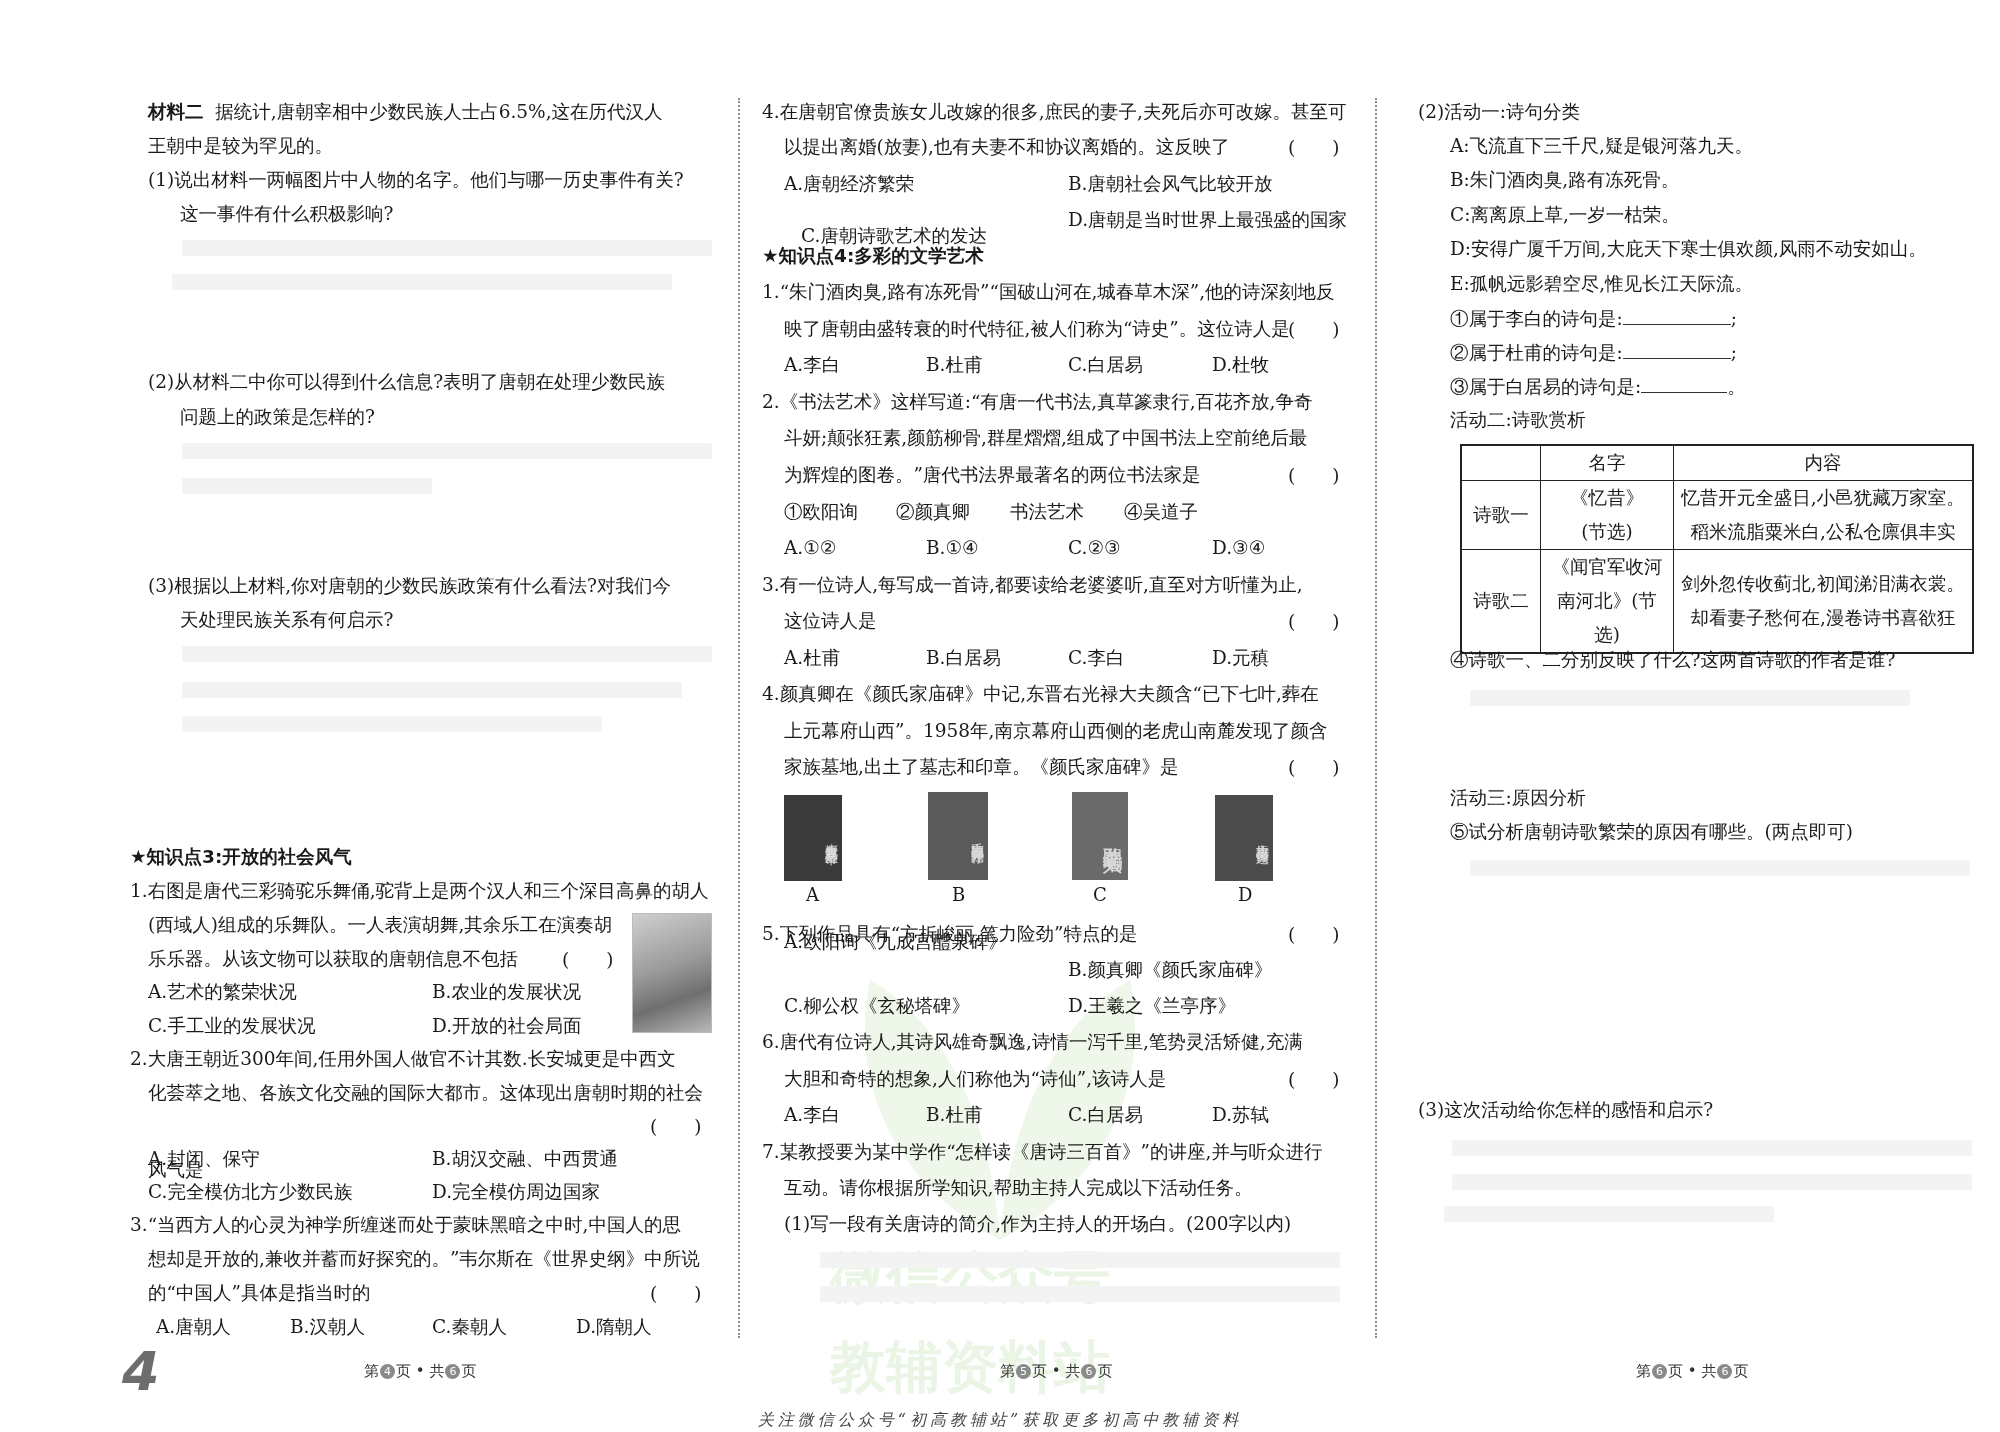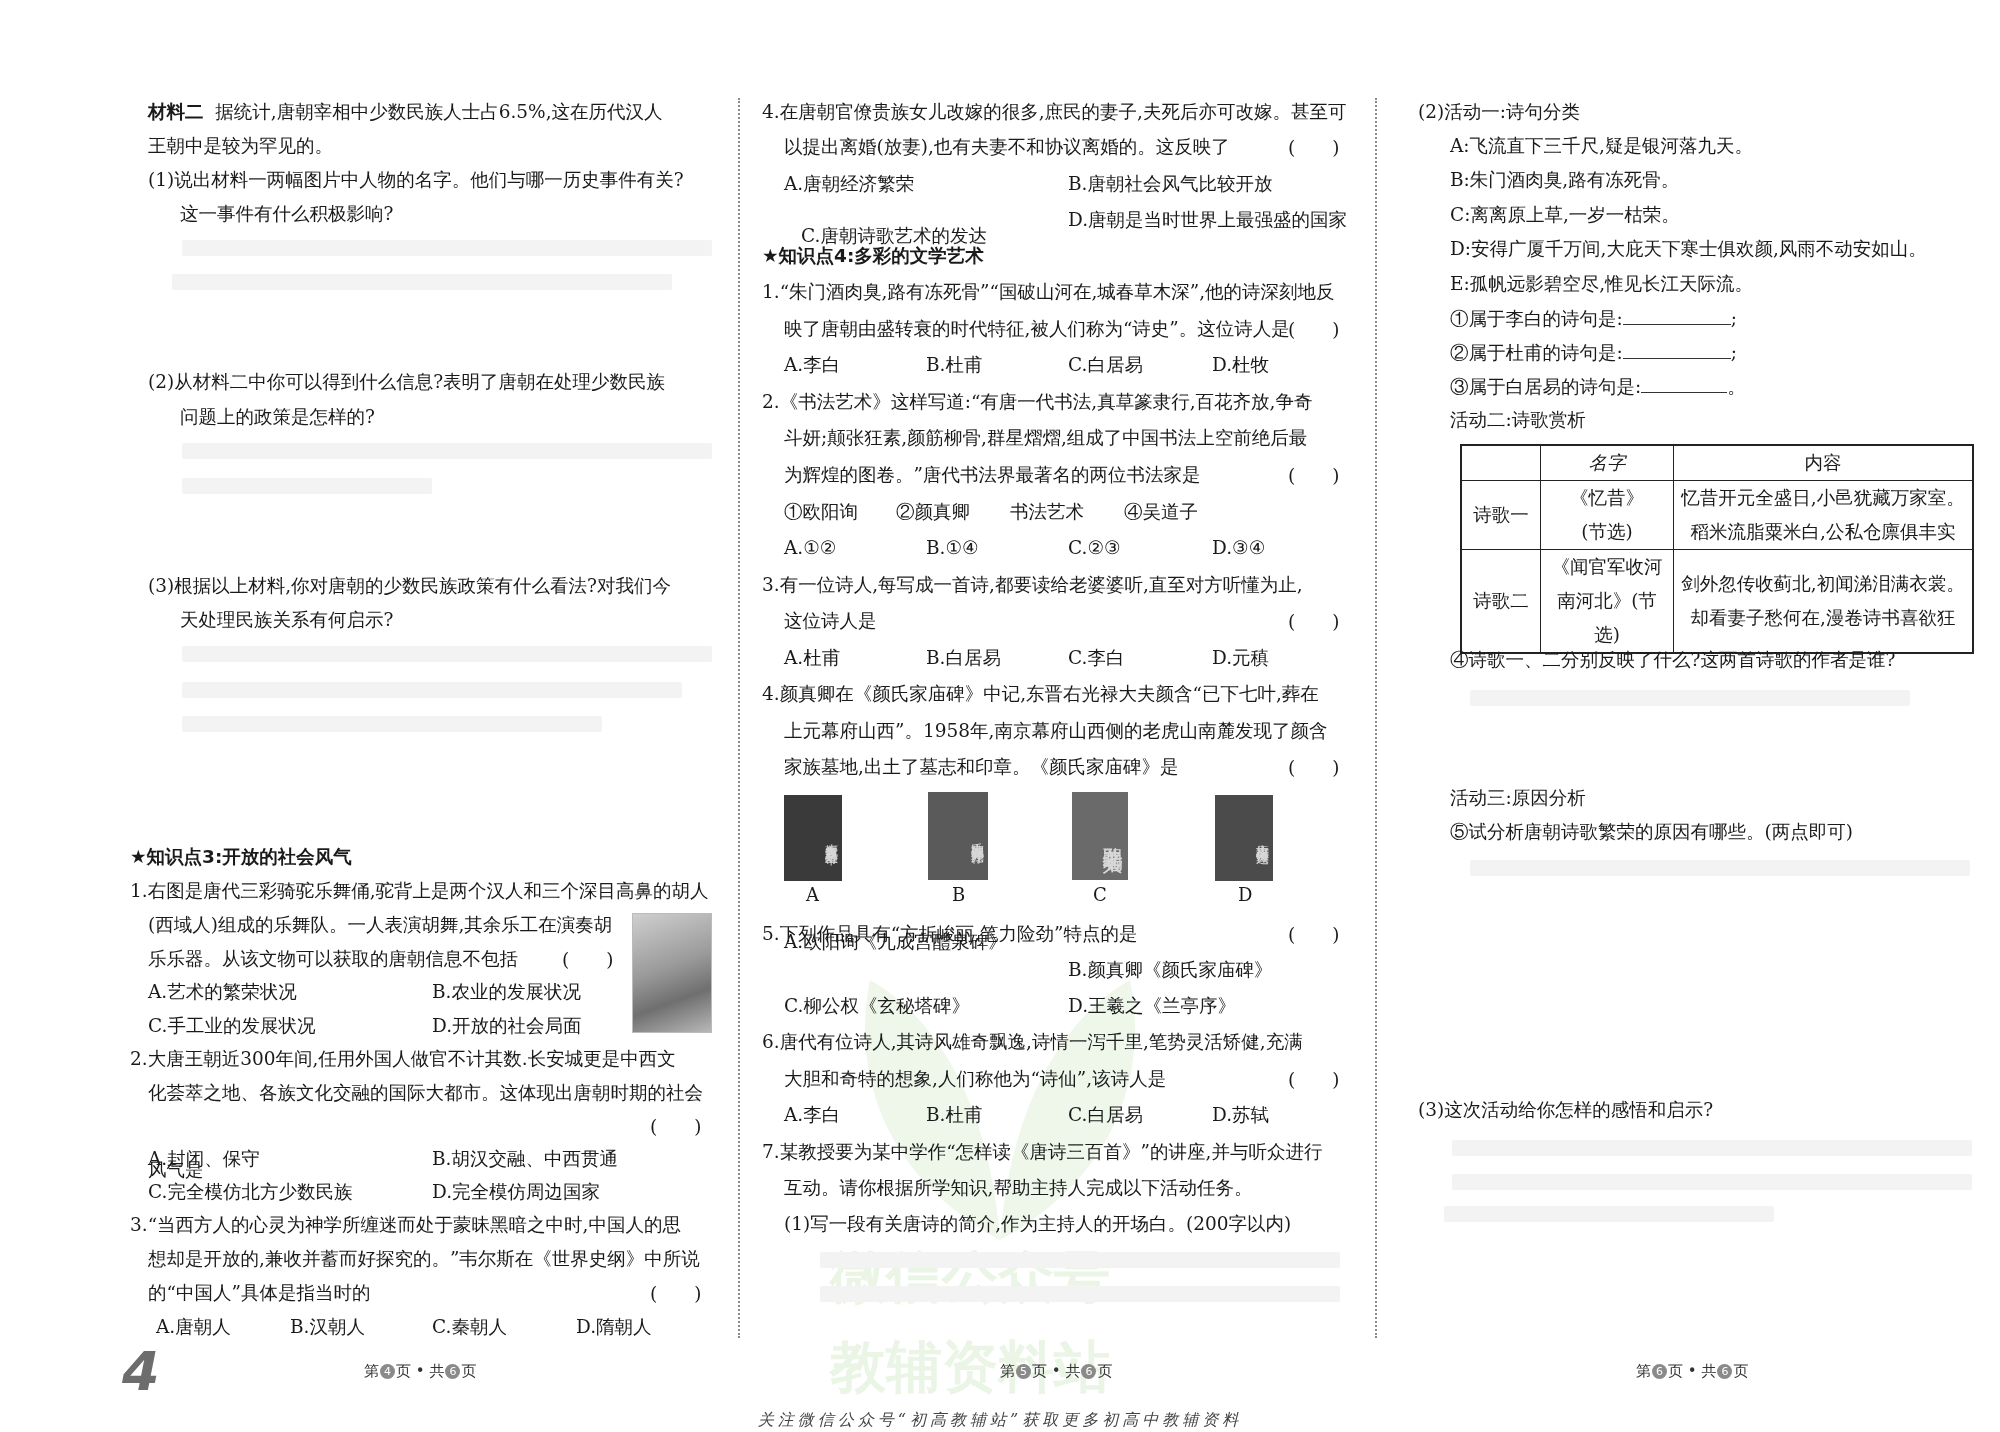--- a/index.html
+++ b/index.html
@@ -234,21 +234,21 @@
   </div>
   <div class="line" style="left:1450px; top:374px;">
     <span>③属于白居易的诗句是:</span><span class="blank" style="width:86px;"></span><span>。</span>
   </div>
   <div class="line" style="left:1450px; top:408px;">活动二:诗歌赏析</div>
 
   <table class="poems" style="left:1460px; top:444px; width:514px;">
     <tbody>
         <tr>
       <th style="width:66px;"></th>
-      <th style="width:120px;font-style:italic;">名字</th>
+      <th style="width:120px;">名字</th>
       <th>内容</th>
     </tr>
     <tr>
       <td>诗歌一</td>
       <td>
             <div>《忆昔》</div>
             <div>(节选)</div>
           </td>
       <td>
             <div>忆昔开元全盛日,小邑犹藏万家室。</div>

